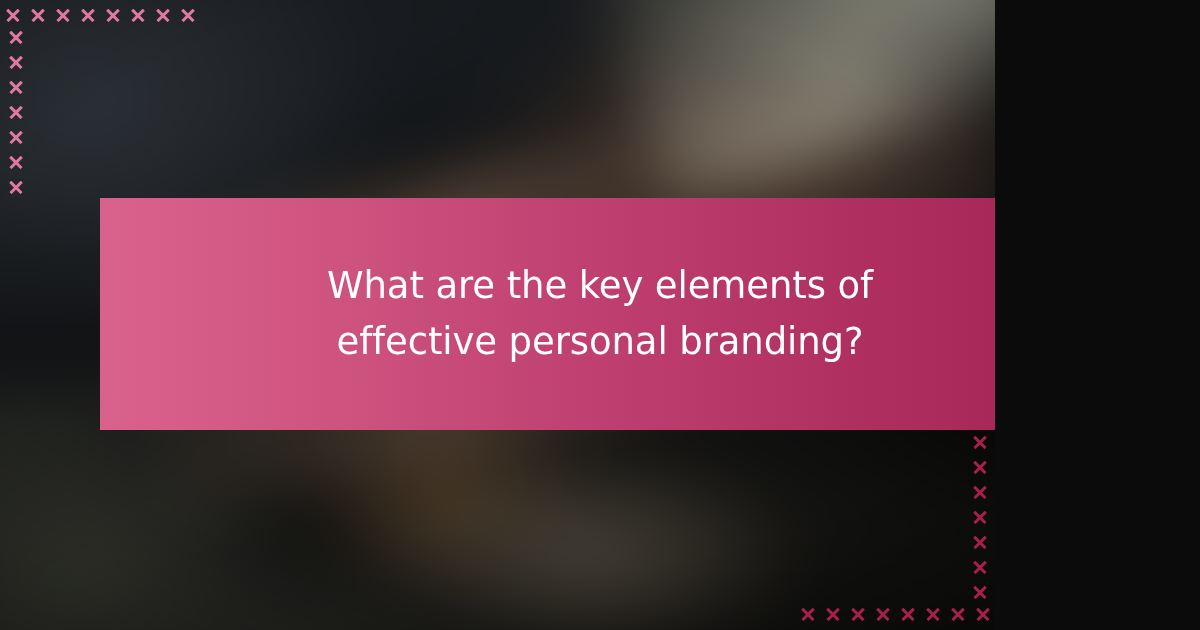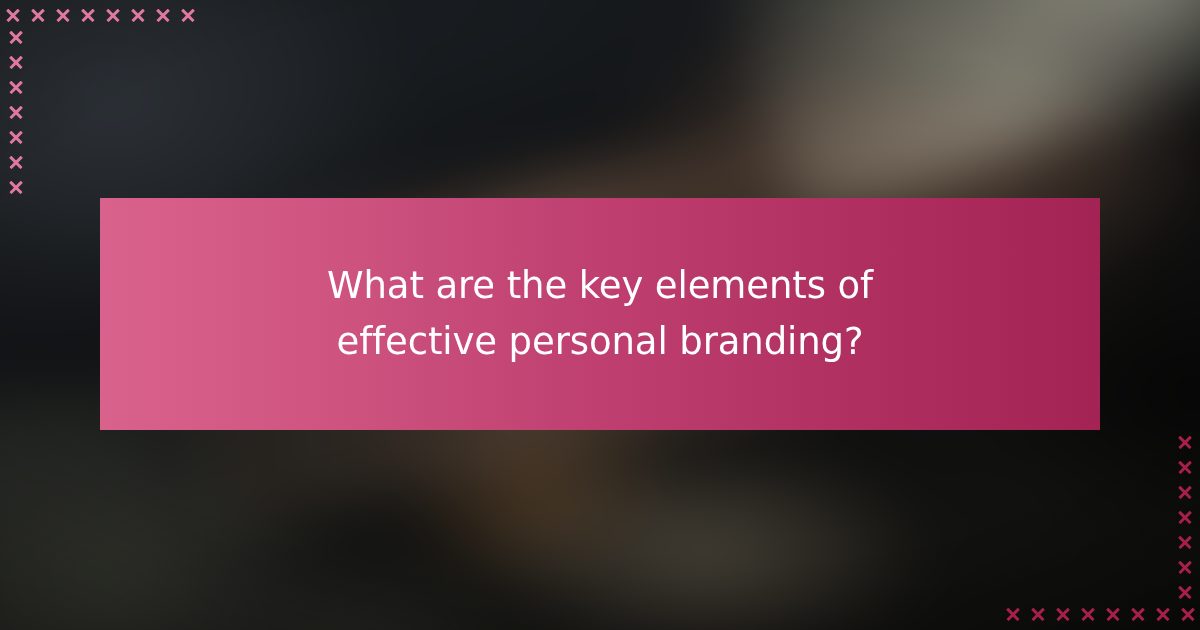--- a/index.html
+++ b/index.html
@@ -7,21 +7,21 @@
   html, body {
     width: 1200px;
     height: 630px;
     overflow: hidden;
     background: #0b0b0b;
     font-family: "Liberation Sans", sans-serif;
   }
 
   #card {
     position: relative;
-    width: 1200px;
+    width: 995px;
     height: 630px;
     overflow: hidden;
     background: #6d28d9;
   }
 
   
   .bg-photo {
     position: absolute;
     inset: -60px;
     filter: blur(26px) saturate(0.85);

